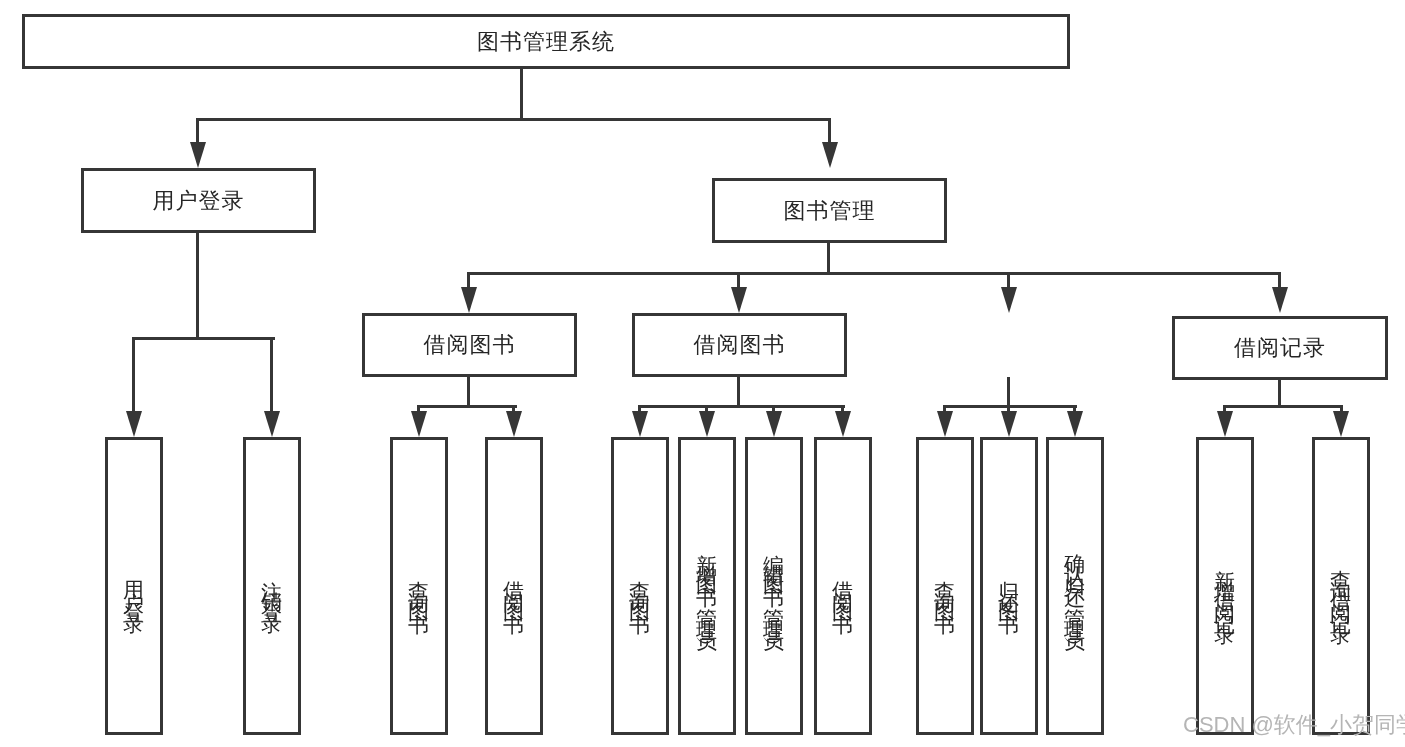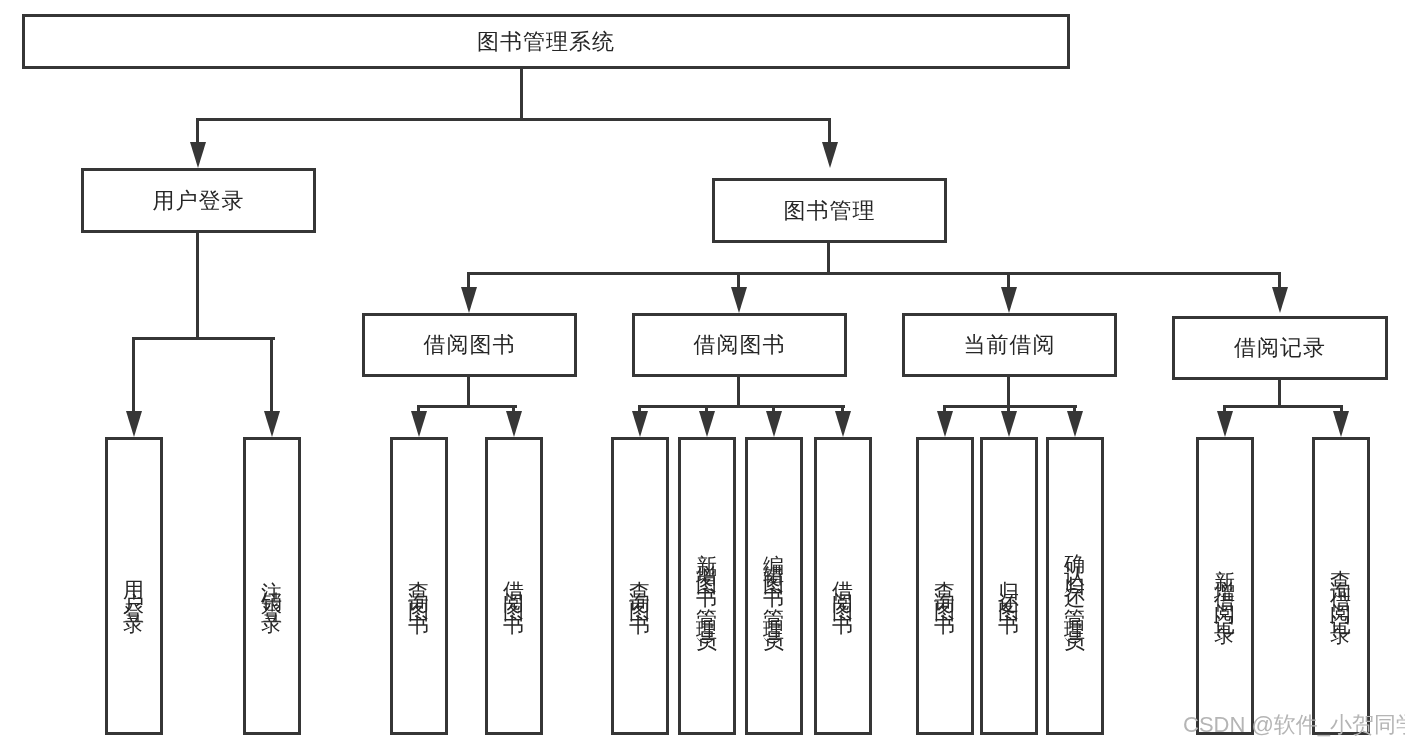--- a/index.html
+++ b/index.html
@@ -68,23 +68,20 @@
   </div>
   <div class="box" style="left:712px; top:178px; width:235px; height:65px;font-family:Liberation Serif, serif;">
     <span>图书管理</span>
   </div>
 
   <div class="box" style="left:362px; top:313px; width:215px; height:64px;">
     <span>借阅图书</span>
   </div>
   <div class="box" style="left:632px; top:313px; width:215px; height:64px;">
     <span>借阅图书</span>
-  </div>
-  <div class="box" style="left:902px; top:313px; width:215px; height:64px;">
-    <span>当前借阅</span>
   </div>
   <div class="box" style="left:1172px; top:316px; width:216px; height:64px;">
     <span>借阅记录</span>
   </div>
 
   <div class="box leaf" style="left:105px;">
     <span class="vtext">用户登录</span>
   </div>
   <div class="box leaf" style="left:243px;">
     <span class="vtext">注销登录</span>

